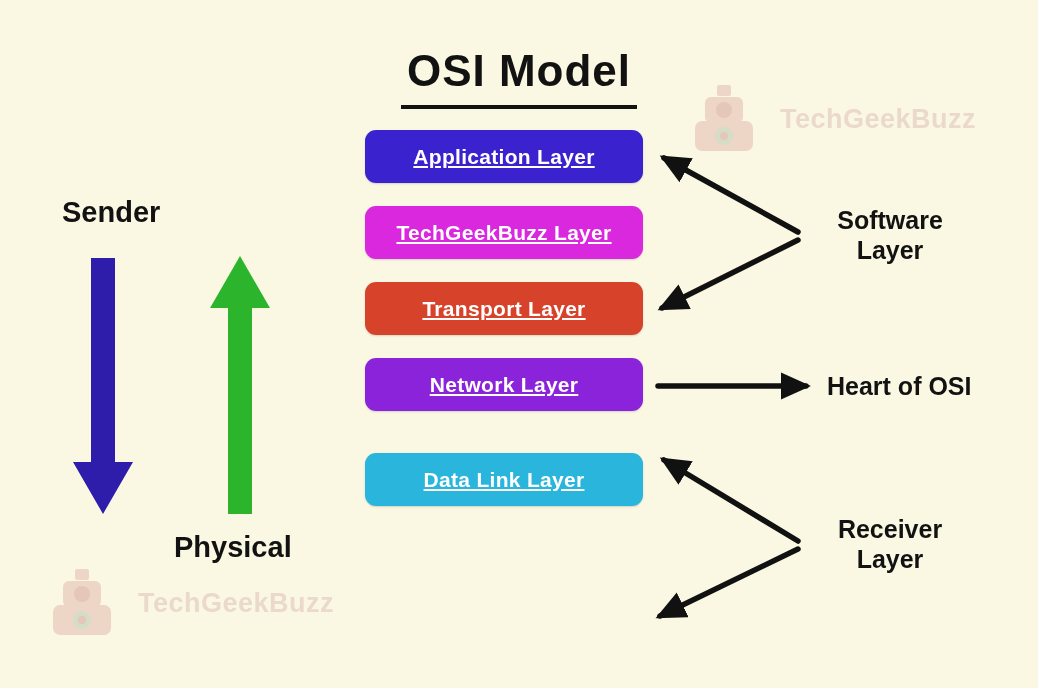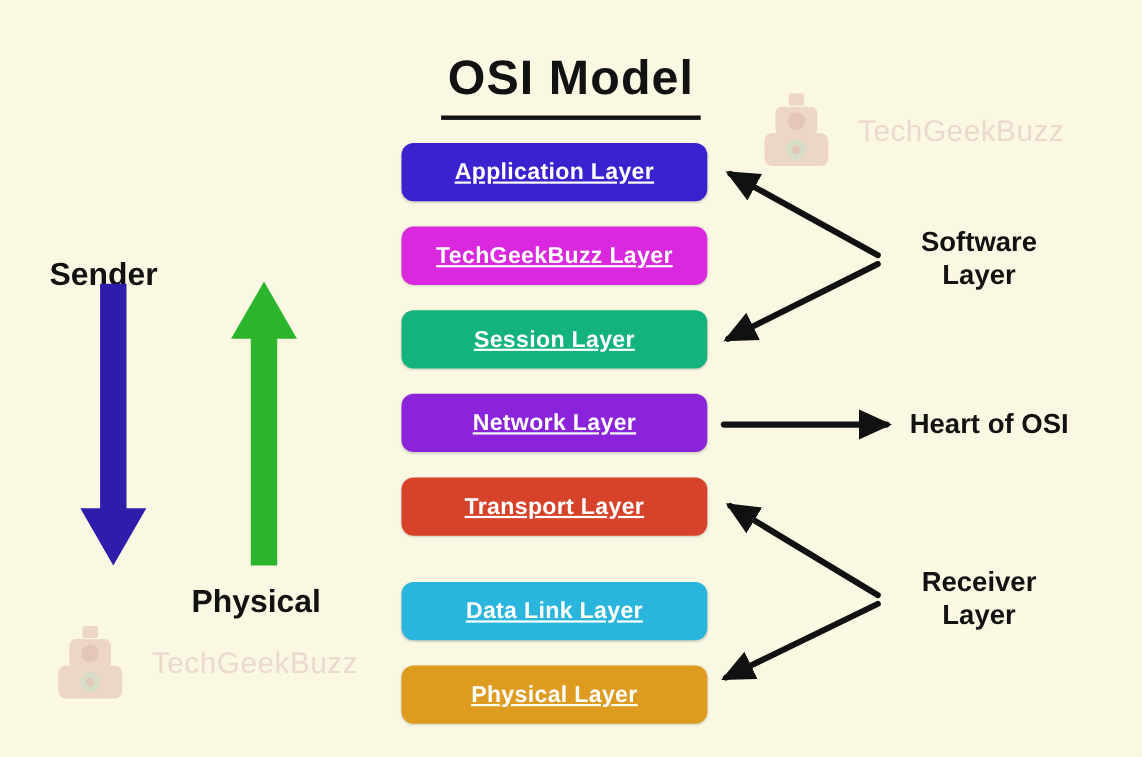--- a/index.html
+++ b/index.html
@@ -45,21 +45,21 @@
     letter-spacing:.3px;
     box-shadow:0 1px 2px rgba(0,0,0,.15);
     text-decoration:underline;
   }
   
   .side-label {
     position:absolute;
     font-weight:800;
     color:#121212;
   }
-  .sender-label   { left:45px;  top:196px; font-size:29px;margin-top:38px; }
+  .sender-label   { left:62px;  top:196px; font-size:29px; }
   .receiver-label { left:174px; top:531px; font-size:29px; }
   .annot {
     position:absolute;
     font-weight:800;
     color:#121212;
     font-size:25px;
     line-height:1.18;
     text-align:center;
   }
   .annot-software { left:818px; top:206px; width:144px; }
@@ -74,21 +74,21 @@
   
   .wm {
     position:absolute;
     display:flex;
     align-items:center;
     gap:14px;
     opacity:.55;
   }
   .wm-text {
     font-size:27px;
-    font-weight:400;
+    font-weight:700;
     color:#dfc0ba;
     letter-spacing:.5px;
   }
   .wm-top-right { left:688px; top:84px; }
   .wm-bottom-left { left:46px; top:568px; }
   .wm-logo { opacity:.75; }
 </style>
 </head>
 <body>
 
@@ -126,34 +126,28 @@
     <span class="wm-text">TechGeekBuzz</span>
   </div>
 
   <div class="layers">
     <div class="layer" style="background: rgb(58, 35, 206);">
       <span>Application Layer</span>
     </div>
     <div class="layer" style="background: rgb(217, 40, 221);">
       <span>TechGeekBuzz Layer</span>
     </div>
-    <div class="layer" style="background: rgb(20, 179, 125);">
-      <span>Session Layer</span>
+    <div class="layer" style="background: rgb(214, 67, 42);">
+      <span>Transport Layer</span>
     </div>
     <div class="layer" style="background: rgb(138, 35, 217);">
       <span>Network Layer</span>
     </div>
-    <div class="layer" style="background: rgb(214, 67, 42);">
-      <span>Transport Layer</span>
-    </div>
     <div class="layer" style="background: rgb(42, 181, 220); margin-top: 19px;">
       <span>Data Link Layer</span>
-    </div>
-    <div class="layer" style="background: rgb(221, 155, 32);">
-      <span>Physical Layer</span>
     </div>
   </div>
 
   <div class="side-label sender-label">Sender</div>
   <div class="side-label receiver-label">Physical</div>
 
   <div class="annot annot-software">Software Layer</div>
   <div class="annot annot-heart">Heart of OSI</div>
   <div class="annot annot-hardware">Receiver Layer</div>
 

